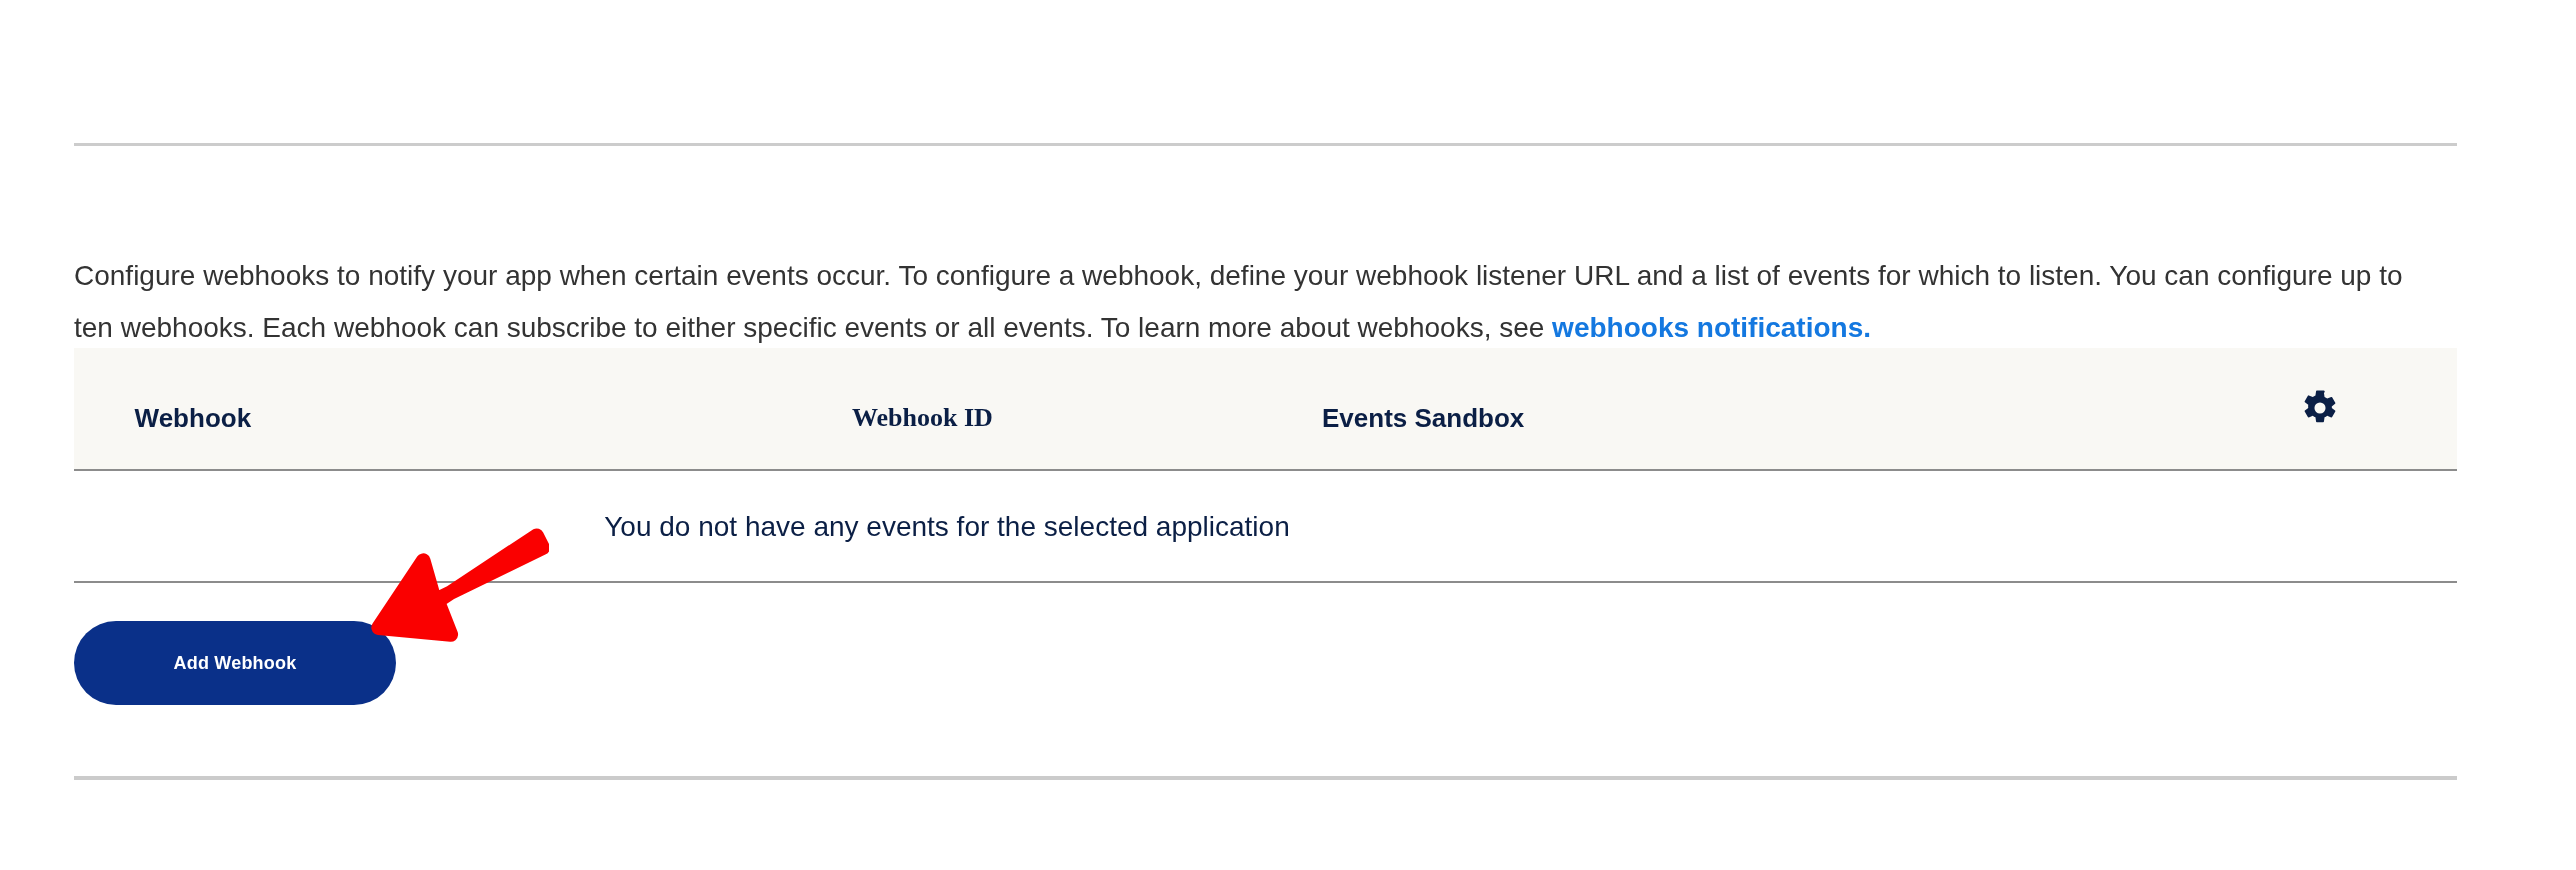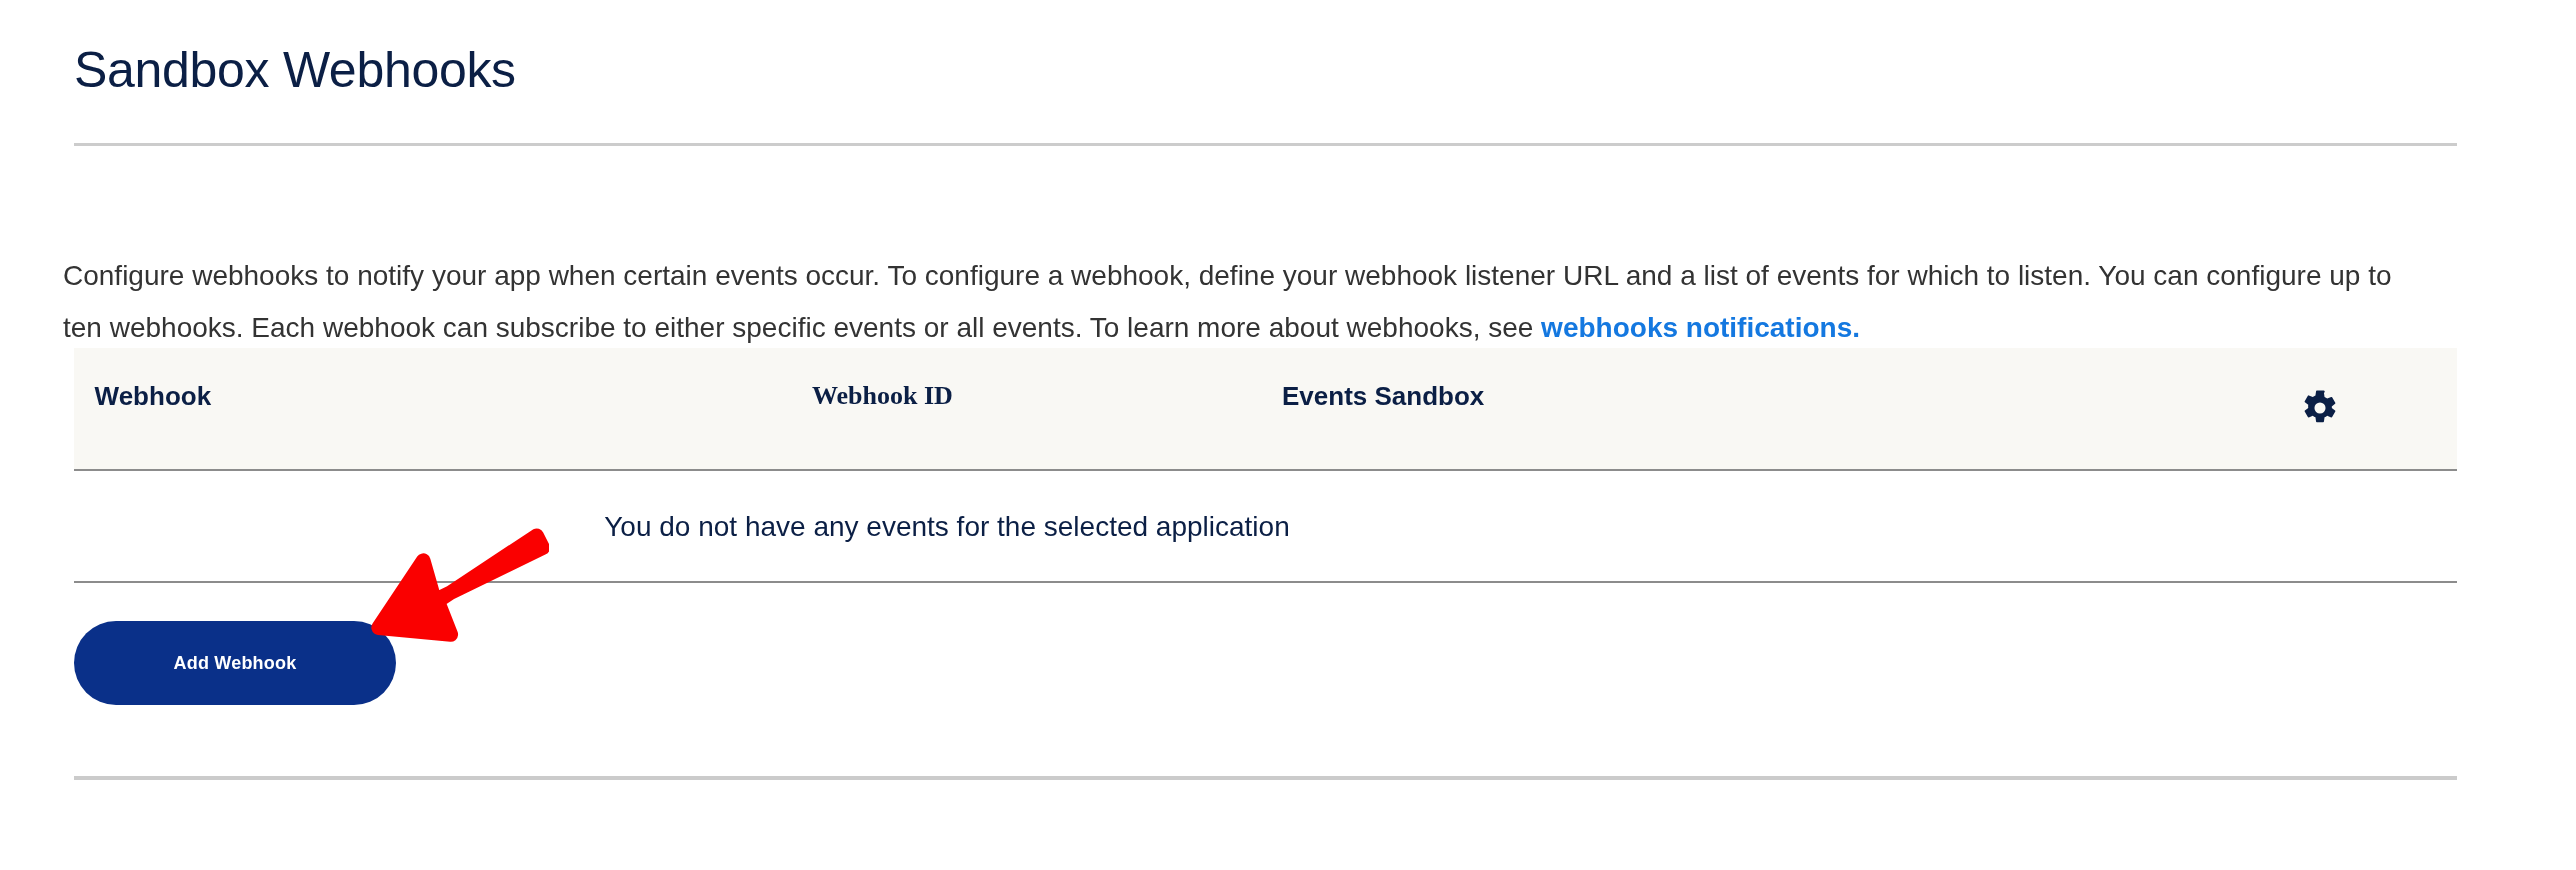--- a/index.html
+++ b/index.html
@@ -42,21 +42,21 @@
     left: 74px;
     top: 143px;
     width: 2383px;
     height: 2.6px;
     background: #cccccc;
   }
 
   
   .intro {
     position: absolute;
-    left: 63px;
+    left: 74px;
     top: 222px;
     width: 2354px;
     font-size: 28px;
     line-height: 52px;
     color: #333333;
     font-weight: 400;
   }
   .intro .link {
     color: #1478e0;
     font-weight: 700;
@@ -75,25 +75,26 @@
   .thead {
     position: relative;
     height: 123px;
     background: #f9f8f4;
     border-bottom: 2.6px solid #8c8c8c;
     box-sizing: border-box;
   }
 
   .th {
     position: absolute;
-    top: 33px;
+    top: 55px;
     font-size: 26px;
     font-weight: 700;
     color: #0b1f45;
     white-space: nowrap;
+    margin-left: 40px;
   }
   .th-webhook    { left: 20.6px; }
   .th-webhook-id { left: 738px; font-family: Liberation Serif, serif; }
   .th-events     { left: 1208px; }
 
   .gear-cell {
     position: absolute;
     top: 41px;
     left: 2227px;
     width: 38px;
@@ -160,21 +161,20 @@
     width: 181px;
     height: 146px;
     pointer-events: none;
   }
 </style>
 </head>
 <body>
 
 <div class="page">
 
-  <div class="page-title">Sandbox Webhooks</div>
 
   <div class="title-divider"></div>
 
   <p class="intro"><span>Configure webhooks to notify your app when certain events occur. To configure a webhook, define your webhook listener URL and a list of events for which to listen. You can configure up to ten webhooks. Each webhook can subscribe to either specific events or all events. To learn more about webhooks, see </span><a class="link" href="#">webhooks notifications.</a></p>
 
   <div class="table">
 
     <div class="thead">
       <div class="th th-webhook">Webhook</div>
       <div class="th th-webhook-id">Webhook ID</div>

